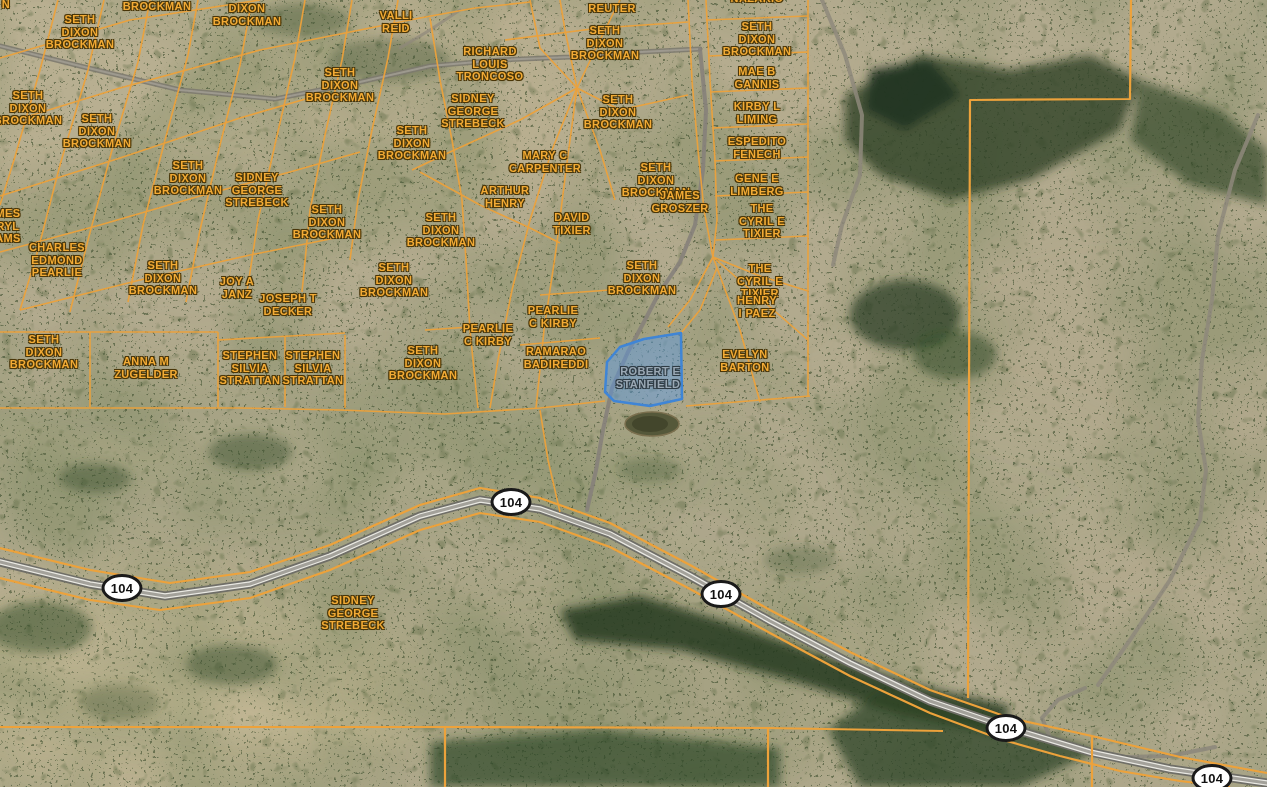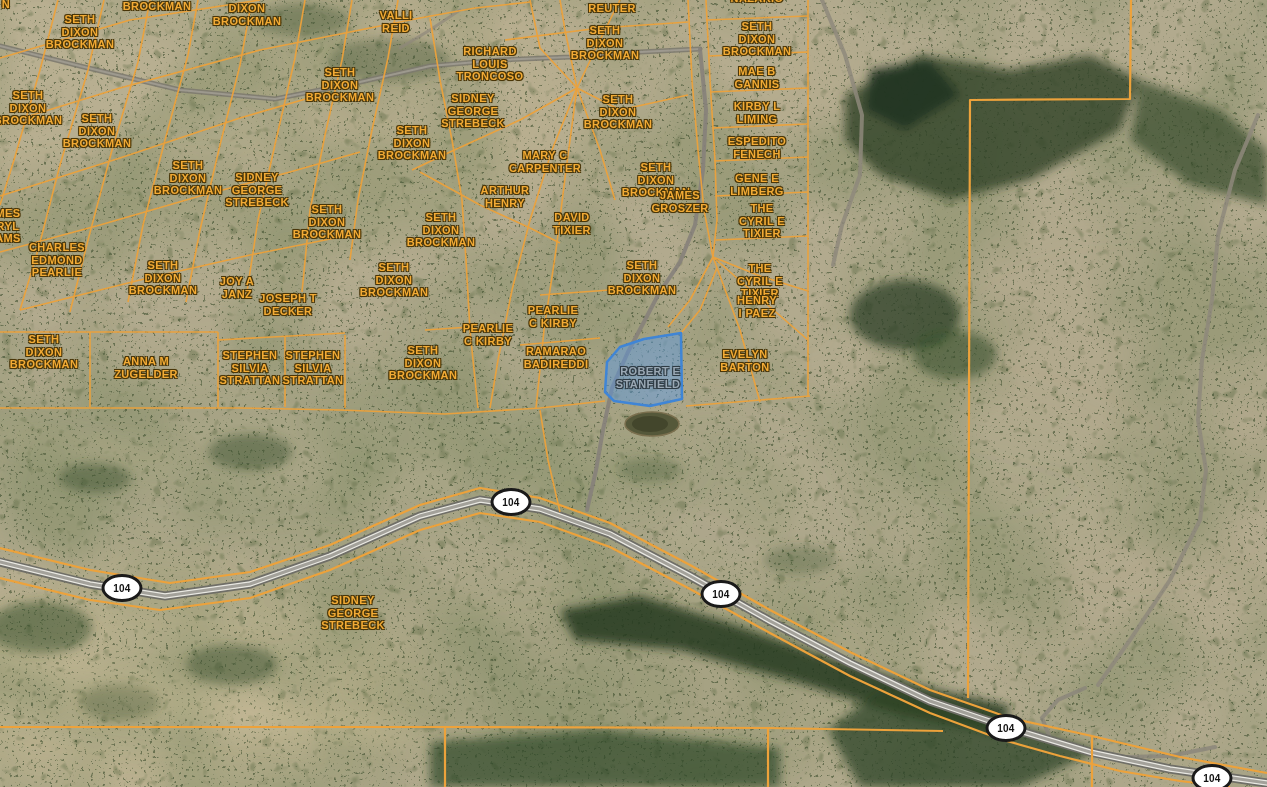--- a/index.html
+++ b/index.html
@@ -17,21 +17,21 @@
   .owner-label.selected{
     color:#9aa8b4;
     text-shadow:-1px -1px 0 #2e3b44,1px -1px 0 #2e3b44,-1px 1px 0 #2e3b44,1px 1px 0 #2e3b44,0 0 2px #2e3b44;
     text-align:right;
   }
   .route-shield{
     position:absolute;transform:translate(-50%,-50%);
     width:41px;height:28px;box-sizing:border-box;
     background:#fff;border:3px solid #1a1a1a;border-radius:50%;
     display:flex;align-items:center;justify-content:center;
-    font-weight:bold;font-size:10px;color:#111;letter-spacing:.2px;
+    font-weight:bold;font-size:13px;color:#111;letter-spacing:.2px;
   }
 </style>
 </head>
 <body>
 
 <div id="map">
   <svg width="1267" height="787" viewBox="0 0 1267 787">
     <defs>
       <filter id="mottle" x="0" y="0" width="100%" height="100%">
         <feTurbulence type="fractalNoise" baseFrequency="0.008" numOctaves="2" seed="4" result="n"></feTurbulence>

